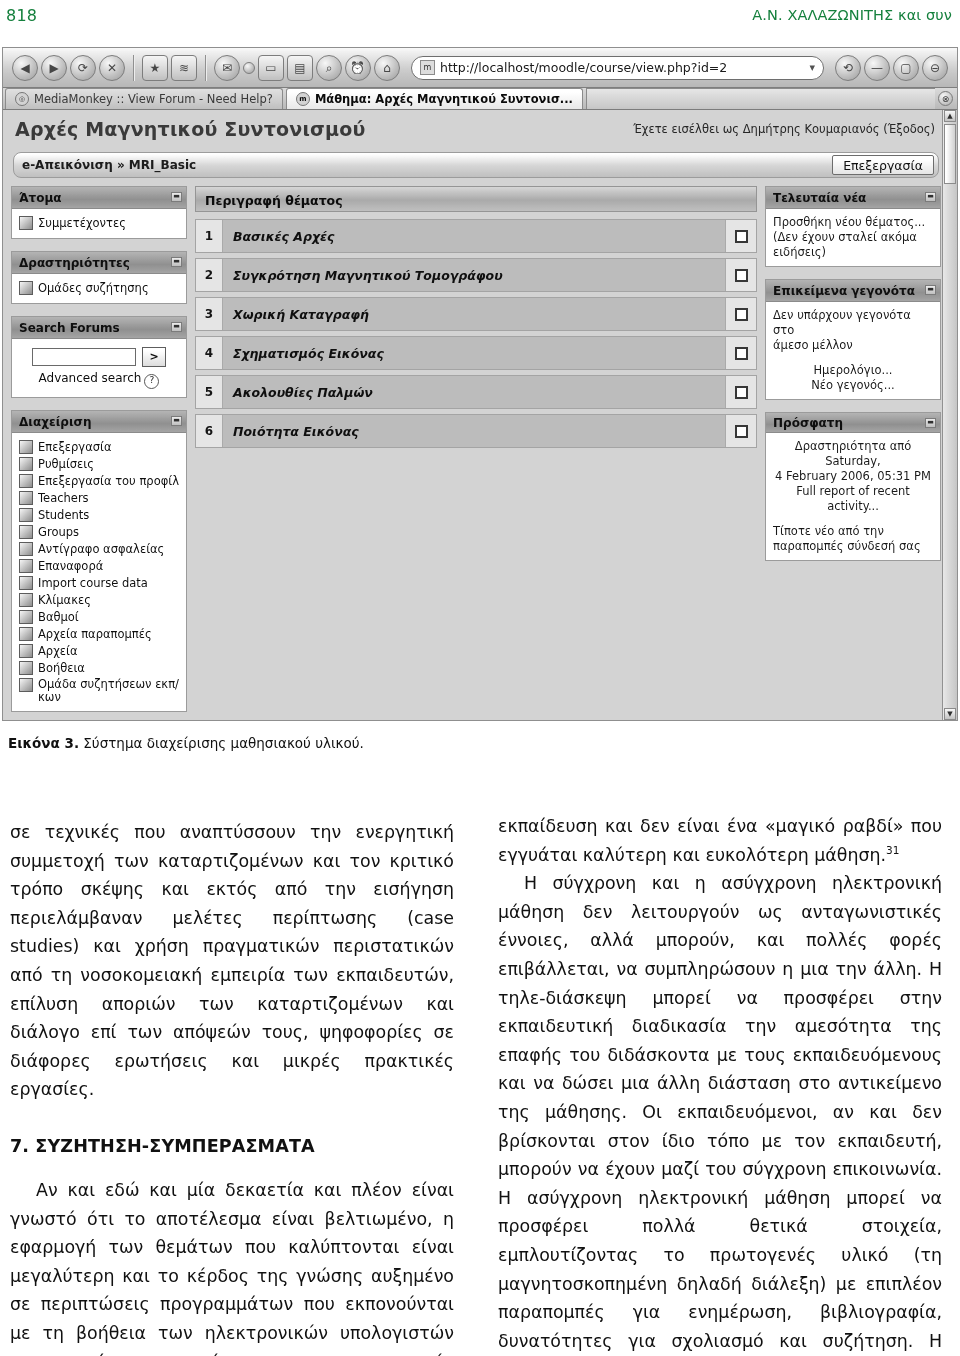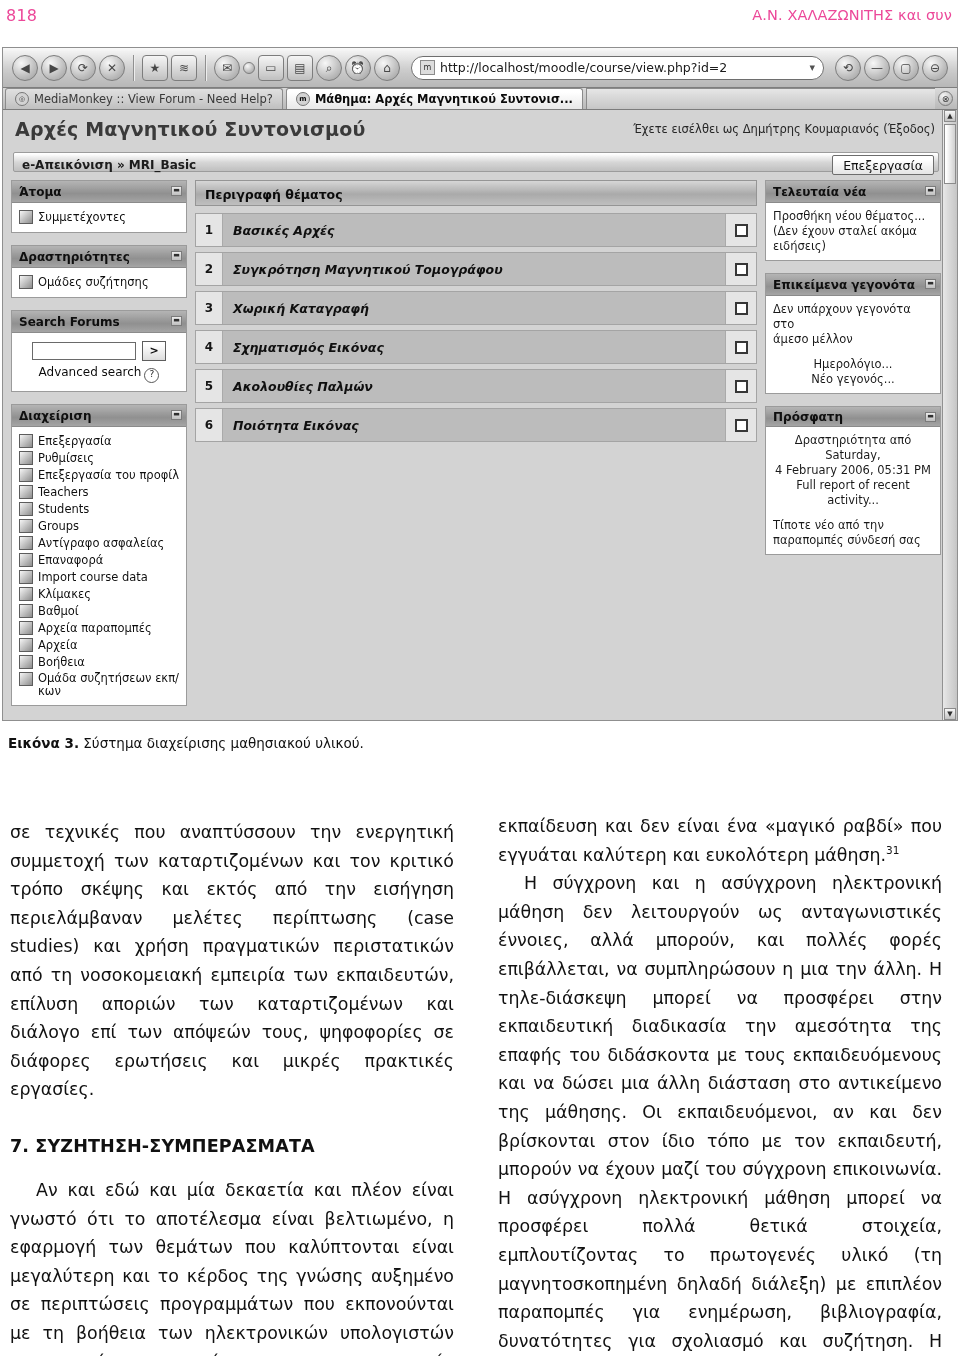--- a/index.html
+++ b/index.html
@@ -18,21 +18,21 @@
   }
 
   
   .running-head {
     position: absolute;
     top: 6px;
     left: 0;
     width: 956px;
     height: 20px;
     font-size: 15px;
-    color: #ec4899;
+    color: #15803d;
   }
   .running-head .folio {
     position: absolute;
     left: 6px;
     top: 0;
     font-size: 16px;
     letter-spacing: .2px;
   }
   .running-head .authors {
     position: absolute;
@@ -236,25 +236,25 @@
   .login-info {
     position: absolute;
     right: 6px; top: 6px;
     font-size: 11.5px;
     color: #2a2a2a;
     white-space: nowrap;
   }
 
   .breadcrumb-bar {
     position: relative;
-    height: 20px;
+    height: 26px;
     margin: 2px 2px 8px 2px;
     background: linear-gradient(#fdfdfd,#d0d0d0 55%,#bdbdbd);
     border: 1px solid #9b9b9b;
-    border-radius: 2px;
+    border-radius: 8px;
     box-sizing: border-box;
   }
   .breadcrumb {
     position: absolute;
     left: 8px; top: 5px;
     font-size: 12px;
     color: #222;
     font-weight: bold;
   }
   .edit-button {

